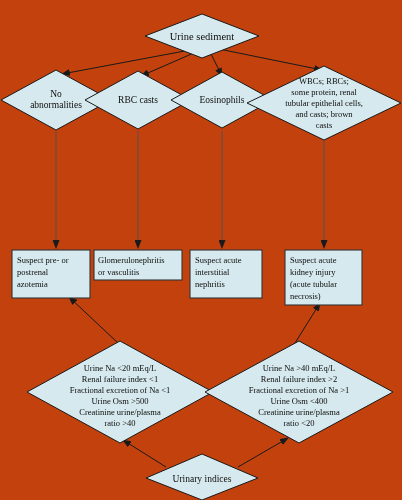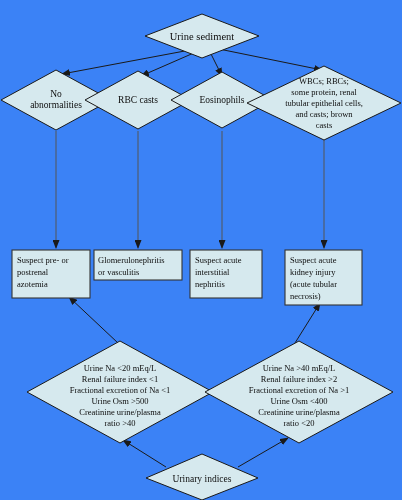--- a/index.html
+++ b/index.html
@@ -11,21 +11,21 @@
   body {
     width: 402px;
     height: 500px;
     overflow: hidden;
     font-family: "Liberation Serif", "DejaVu Serif", serif;
   }
   #chart-root {
     position: relative;
     width: 402px;
     height: 500px;
-    background: #3b82f6;
+    background: #c2410c;
   }
   svg#flow {
     display: block;
     width: 402px;
     height: 500px;
   }
   .node-shape {
     fill: #d6e9ee;
     stroke: #1a1a1a;
     stroke-width: 1;

